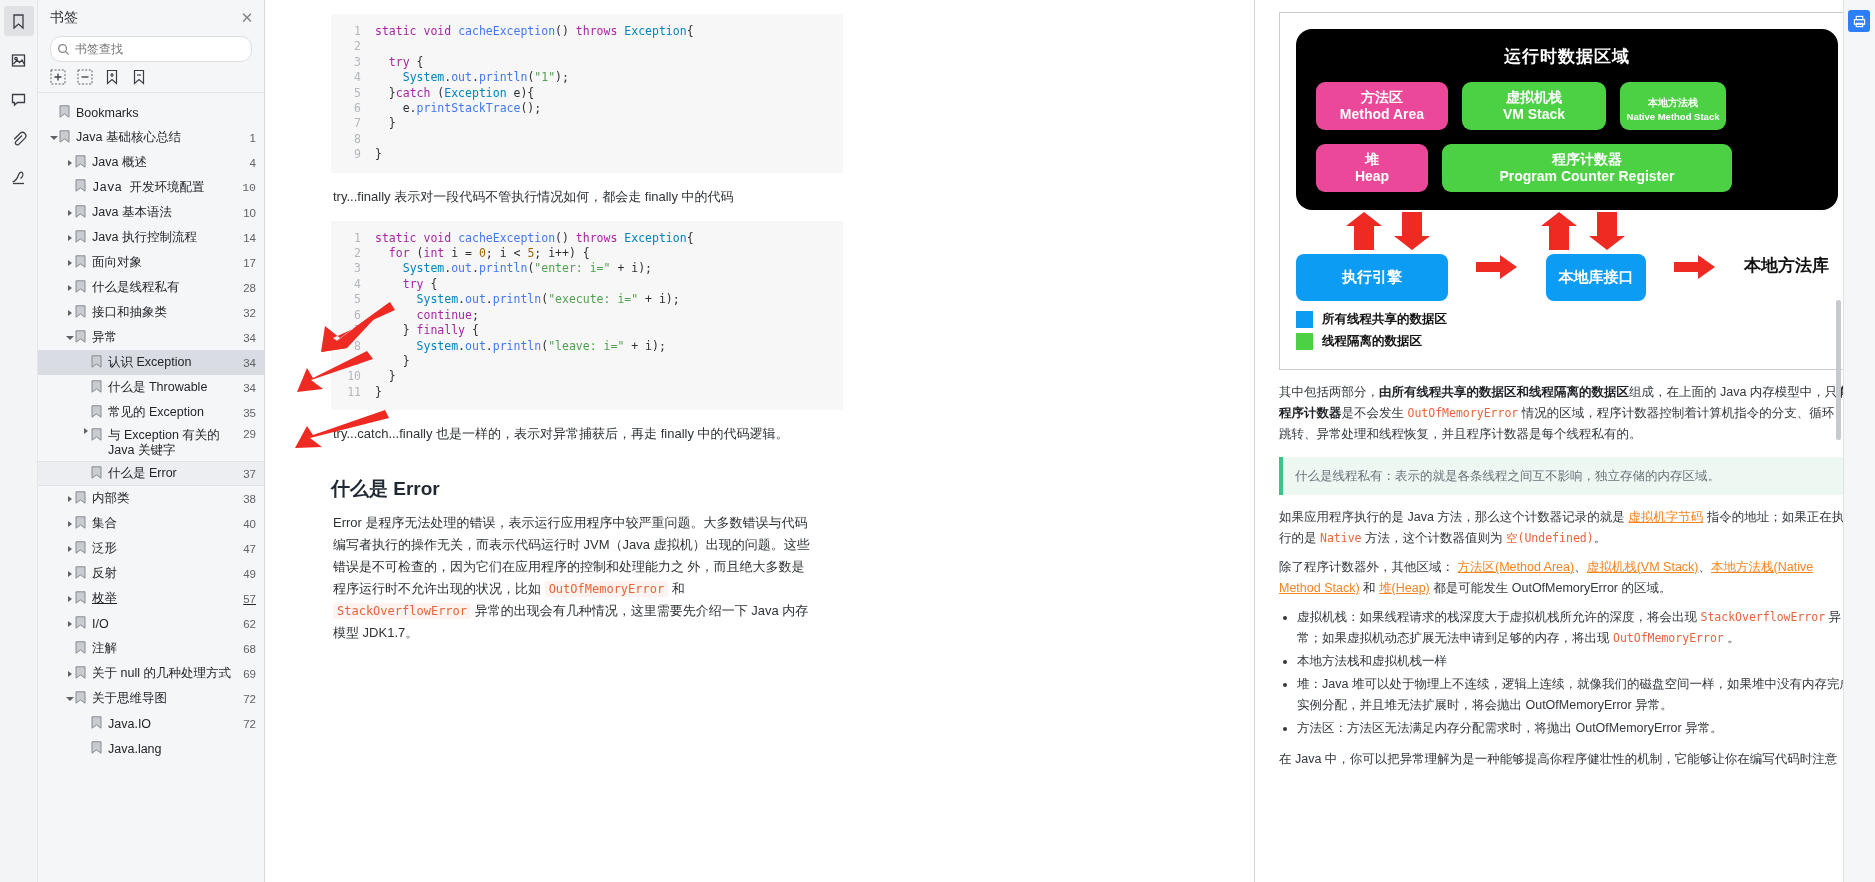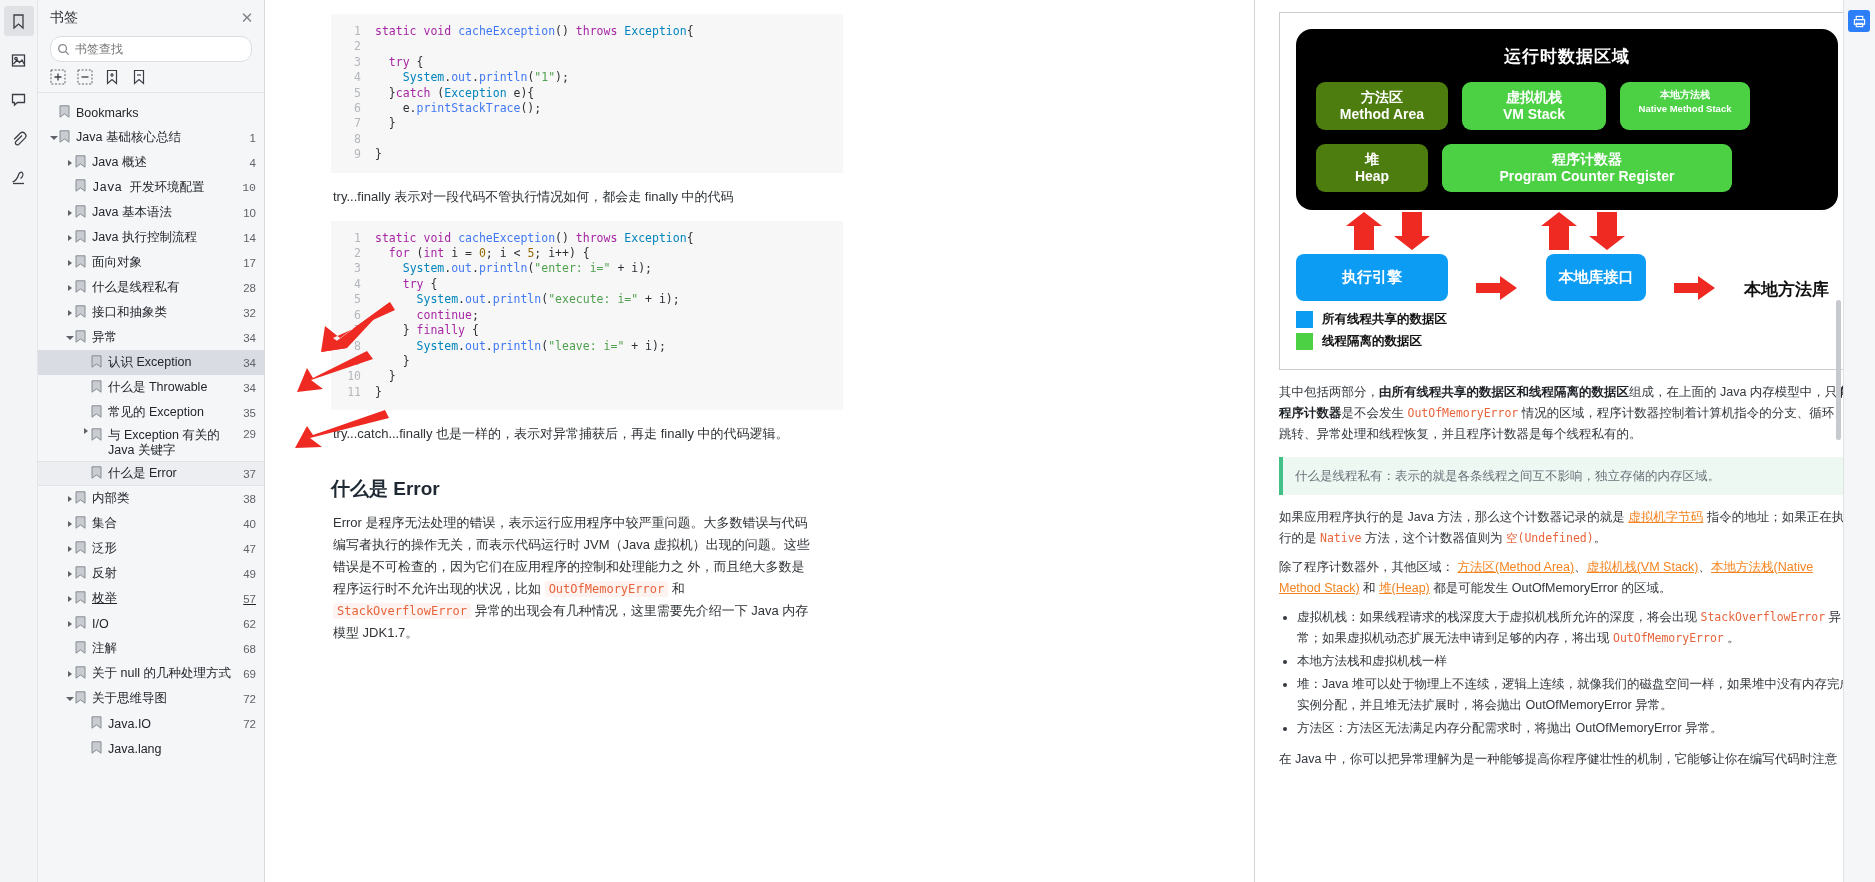--- a/index.html
+++ b/index.html
@@ -143,23 +143,23 @@
   .rt-row { display: flex; gap: 14px; margin-bottom: 14px; }
   .rt-row:last-child { margin-bottom: 0; }
   .blk {
     border-radius: 9px; color: #ffffff; text-align: center;
     padding: 7px 4px; font-weight: bold; line-height: 17px;
   }
   .blk .cn { font-size: 14px; display: block; }
   .blk .en { font-size: 14px; display: block; }
   .blk.small .cn { font-size: 10px; }
   .blk.small .en { font-size: 9.5px; line-height: 12px; }
-  .blue { background: #4d7c0f; }
+  .blue { background: #ec4899; }
   .green { background: #4cd145; }
-  .lower-row { display: flex; align-items: flex-end; gap: 28px; margin-top: 2px; }
+  .lower-row { display: flex; align-items: flex-start; gap: 28px; margin-top: 2px; }
   .lower-blk {
     background: #0d9cf3; color: #fff; border-radius: 8px;
     font-size: 15px; font-weight: bold; text-align: center;
     padding: 14px 6px;
   }
   .native-lib { font-size: 17px; font-weight: bold; color: #111; white-space: nowrap; }
 
   .legend { margin-top: 10px; }
   .legend-row { display: flex; align-items: center; margin-bottom: 5px; }
   .swatch { width: 17px; height: 17px; margin-right: 9px; }
@@ -642,21 +642,21 @@
 
         <div class="rt-row">
           <div class="blk blue" style="width:132px;">
             <span class="cn">方法区</span>
             <span class="en">Method Area</span>
           </div>
           <div class="blk green" style="width:144px;">
             <span class="cn">虚拟机栈</span>
             <span class="en">VM Stack</span>
           </div>
-          <div class="blk green small" style="width:130px; padding-top:4px;">
+          <div class="blk green small" style="width:106px; padding-top:12px;">
             <span class="cn">本地方法栈</span>
             <span class="en">Native Method Stack</span>
           </div>
         </div>
 
         <div class="rt-row">
           <div class="blk blue" style="width:112px;">
             <span class="cn">堆</span>
             <span class="en">Heap</span>
           </div>

